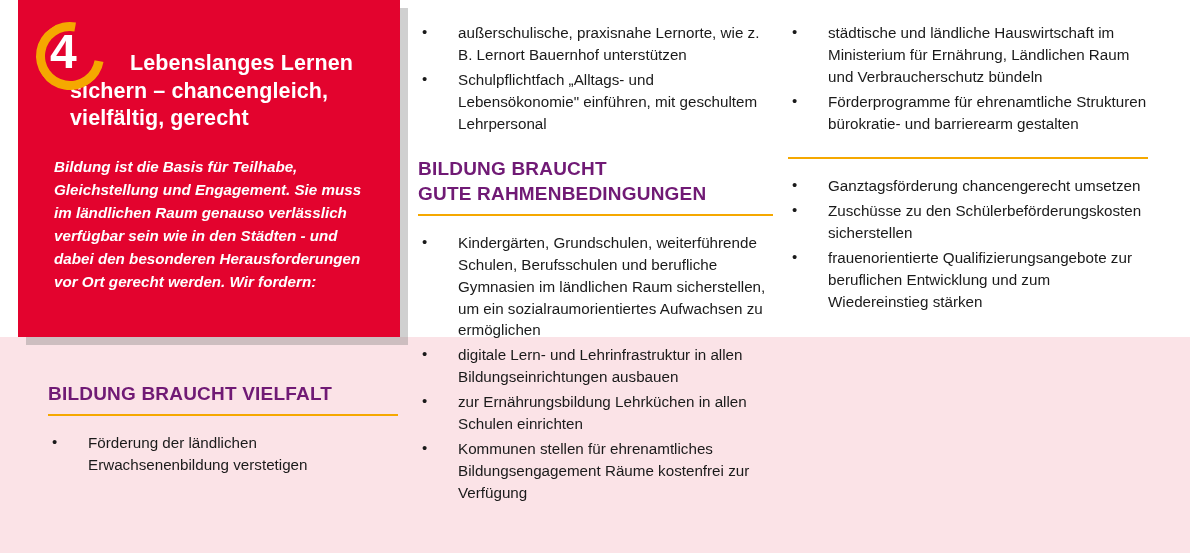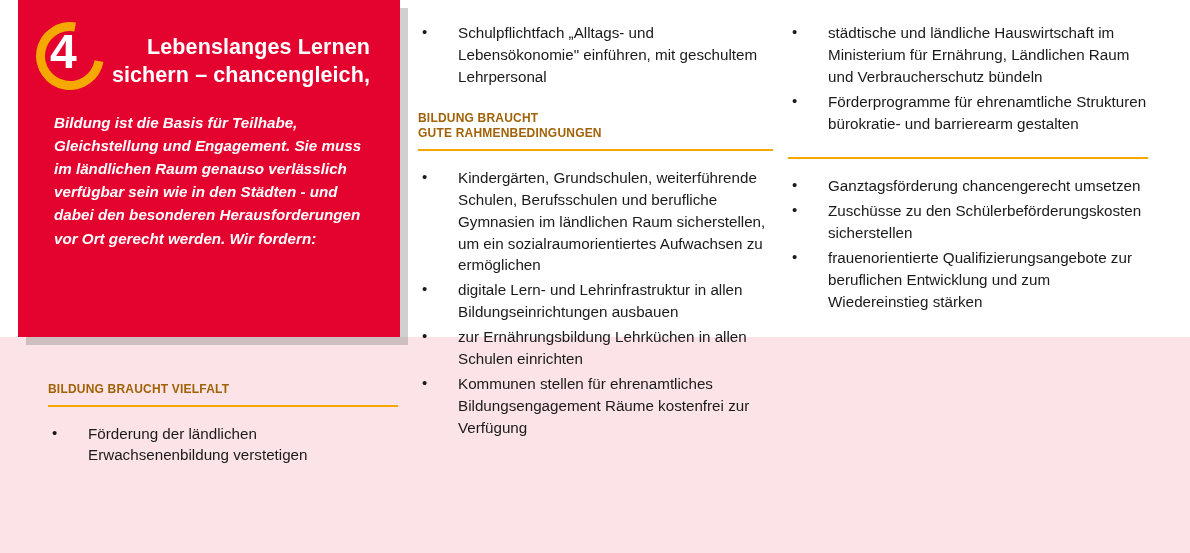--- a/index.html
+++ b/index.html
@@ -80,27 +80,26 @@
     left: 14px;
     top: 6px;
     font-size: 48px;
     font-weight: bold;
     color: #ffffff;
     line-height: 1;
     letter-spacing: -1px;
   }
 
   .hero-title {
-    margin: 0;
+    margin: 16px;
     padding-left: 60px;
     font-size: 21.5px;
     font-weight: bold;
     line-height: 1.28;
     letter-spacing: 0.1px;
-    text-align: right;
   }
   .hero-title .l1 { display:block; }
   .hero-title .l2 { display:block; margin-left: -60px; }
   .hero-title .l3 { display:block; margin-left: -60px; }
 
   .hero-lead {
     margin: 22px 0 17px 0;
     font-size: 15.2px;
     font-style: italic;
     font-weight: bold;
@@ -113,23 +112,23 @@
     top: 0;
     font-size: 15.2px;
     color: #1a1a1a;
     line-height: 1.44;
   }
   .col-left  { left: 48px;  top: 382px; width: 350px; }
   .col-mid   { left: 418px; top: 22px;  width: 355px; }
   .col-right { left: 788px; top: 22px;  width: 360px; }
 
   .section-head {
-    color: #a16207;
-    font-weight: bold;
-    font-size: 12px;
+    color: #701a75;
+    font-weight: bold;
+    font-size: 19px;
     line-height: 1.3;
     letter-spacing: 0.2px;
     margin: 0 0 7px 0;
   }
   .rule {
     height: 2px;
     background: #f5a800;
     border: 0;
     margin: 0 0 16px 0;
     width: 100%;
@@ -168,35 +167,37 @@
 
   <div class="hero">
     <div class="numbermark">
       <div class="ring"></div>
       <div class="num">4</div>
     </div>
     <div class="hero-inner">
       <h1 class="hero-title">
         <span class="l1">Lebenslanges Lernen</span>
         <span class="l2">sichern – chancengleich,</span>
+        <span class="l3">vielfältig, gerecht</span>
       </h1>
       <p class="hero-lead">Bildung ist die Basis für Teilhabe, Gleichstellung und Engagement. Sie muss im ländlichen Raum genauso verlässlich verfügbar sein wie in den Städten - und dabei den besonderen Herausforderungen vor Ort gerecht werden. Wir fordern:</p>
     </div>
   </div>
 
   <div class="col col-left">
     <div class="section-head">BILDUNG BRAUCHT VIELFALT</div>
     <hr class="rule">
     <ul class="bullets">
       <li>Förderung der ländlichen Erwachsenenbildung verstetigen</li>
     </ul>
   </div>
 
   <div class="col col-mid">
     <ul class="bullets">
+      <li>außerschulische, praxisnahe Lernorte, wie z. B. Lernort Bauernhof unterstützen</li>
       <li>Schulpflichtfach „Alltags- und Lebensökonomie" einführen, mit geschultem Lehrpersonal</li>
     </ul>
     <div class="block-gap"></div>
     <div class="section-head">
       <span>BILDUNG BRAUCHT</span><br>
       <span>GUTE RAHMENBEDINGUNGEN</span>
     </div>
     <hr class="rule">
     <ul class="bullets">
       <li>Kindergärten, Grundschulen, weiterführende Schulen, Berufsschulen und berufliche Gymnasien im ländlichen Raum sicherstellen, um ein sozialraumorientiertes Aufwachsen zu ermöglichen</li>

